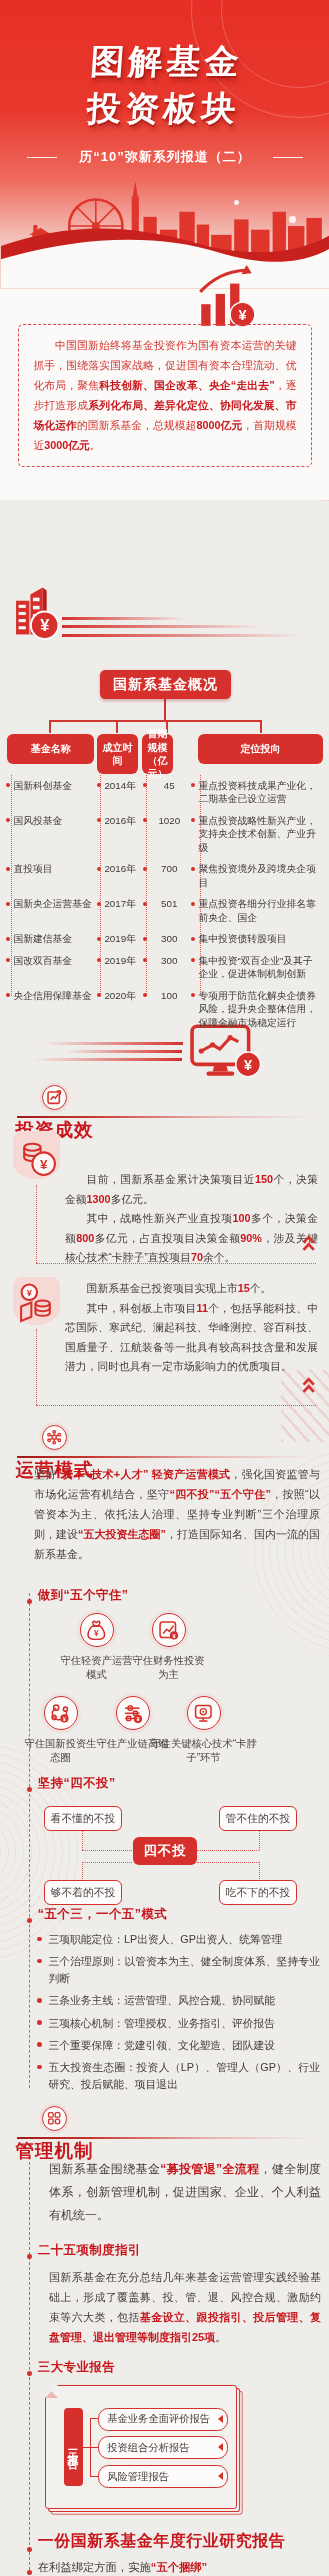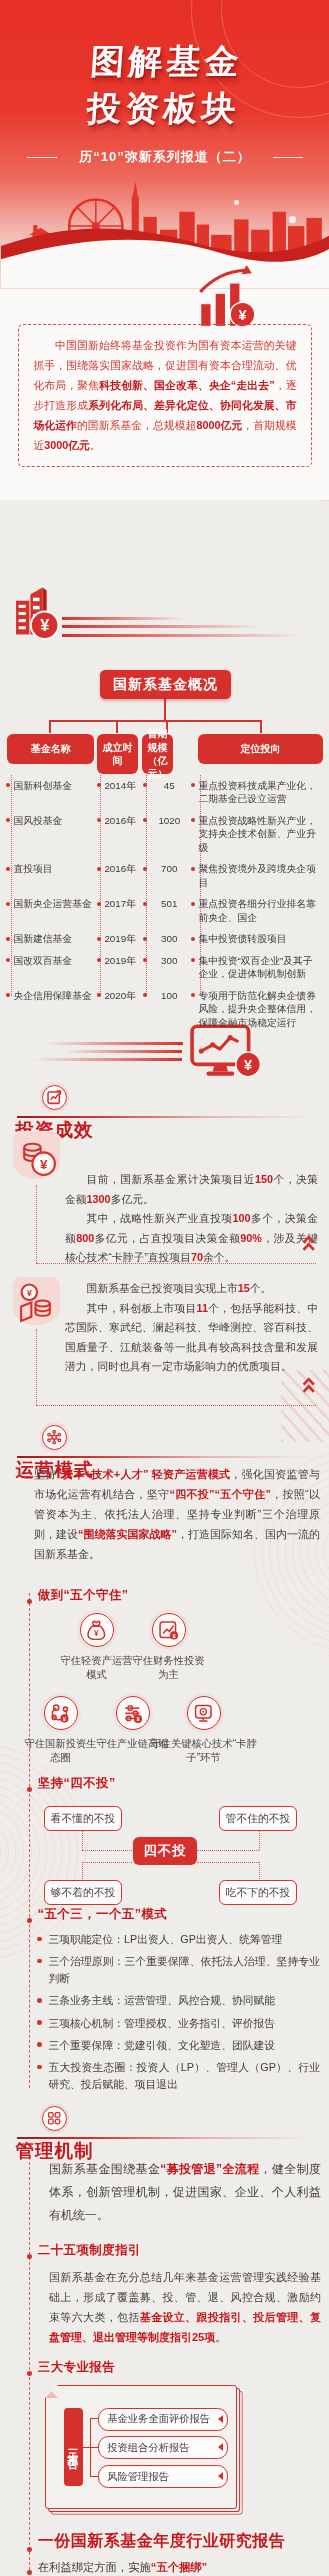--- a/index.html
+++ b/index.html
@@ -361,21 +361,21 @@
             <line x1="14" y1="18" x2="14" y2="22"></line>
             <line x1="10.5" y1="16" x2="6.3" y2="19"></line>
             <line x1="10.5" y1="12" x2="6.3" y2="10"></line>
           </g>
         </svg>
     </span>
     <span class="shead-title">运营模式</span>
   </div>
   <div class="abs shead-line" style="top:1456px;left:16.5px;width:295px;"></div>
 
-  <div class="abs para" style="top:1464px;left:34px;width:286px;line-height:20px;font-size:11px;"><span>坚持</span><span class="em">“资本+技术+人才” 轻资产运营模式</span><span>，强化国资监管与市场化运营有机结合，坚守</span><span class="em">“四不投”“五个守住”</span><span>，按照“以管资本为主、依托法人治理、坚持专业判断”三个治理原则，建设</span><span class="em">“围绕落实国家战略”</span><span>，打造国际知名、国内一流的国新系基金。</span></div>
+  <div class="abs para" style="top:1464px;left:34px;width:286px;line-height:20px;font-size:11px;"><span>坚持</span><span class="em">“资本+技术+人才” 轻资产运营模式</span><span>，强化国资监管与市场化运营有机结合，坚守</span><span class="em">“四不投”“五个守住”</span><span>，按照“以管资本为主、依托法人治理、坚持专业判断”三个治理原则，建设</span><span class="em">“五大投资生态圈”</span><span>，打造国际知名、国内一流的国新系基金。</span></div>
 
   <div class="abs vdash" style="top:1593px;left:29px;height:495px;"></div>
 
   <div class="abs bullet" style="top:1587px;left:27px;">
     <span class="dot8"></span>
     <span class="btxt-red">做到“五个守住”</span>
   </div>
 
   <div class="abs gitem" style="top:1613px;left:58px;width:77px;">
     <div class="gcirc">
@@ -459,21 +459,21 @@
   <div class="abs vdot" style="top:1862px;left:82px;height:18.5px;"></div>
   <div class="abs hdot" style="top:1862px;left:197px;width:62px;"></div>
   <div class="abs vdot" style="top:1862px;left:259px;height:18.5px;"></div>
 
   <div class="abs bullet" style="top:1906px;left:27px;">
     <span class="dot8"></span>
     <span class="btxt-red">“五个三，一个五”模式</span>
   </div>
   <div class="abs mlist">
     <div class="mitem">三项职能定位：LP出资人、GP出资人、统筹管理</div>
-    <div class="mitem">三个治理原则：三个重要保障、依托法人治理、坚持专业判断</div>
+    <div class="mitem">三个治理原则：以管资本为主、健全制度体系、坚持专业判断</div>
     <div class="mitem">三条业务主线：运营管理、风控合规、协同赋能</div>
     <div class="mitem">三项核心机制：管理授权、业务指引、评价报告</div>
     <div class="mitem">三个重要保障：党建引领、文化塑造、团队建设</div>
     <div class="mitem">五大投资生态圈：投资人（LP）、管理人（GP）、行业研究、投后赋能、项目退出</div>
   </div>
 
   <div class="abs shead" style="top:2106px;left:15.5px;">
     <span class="shead-icon">
       <svg width="14.4" height="14.4" viewBox="0 0 28 28">
           <g fill="none" stroke="#d5302c" stroke-width="2.5">

